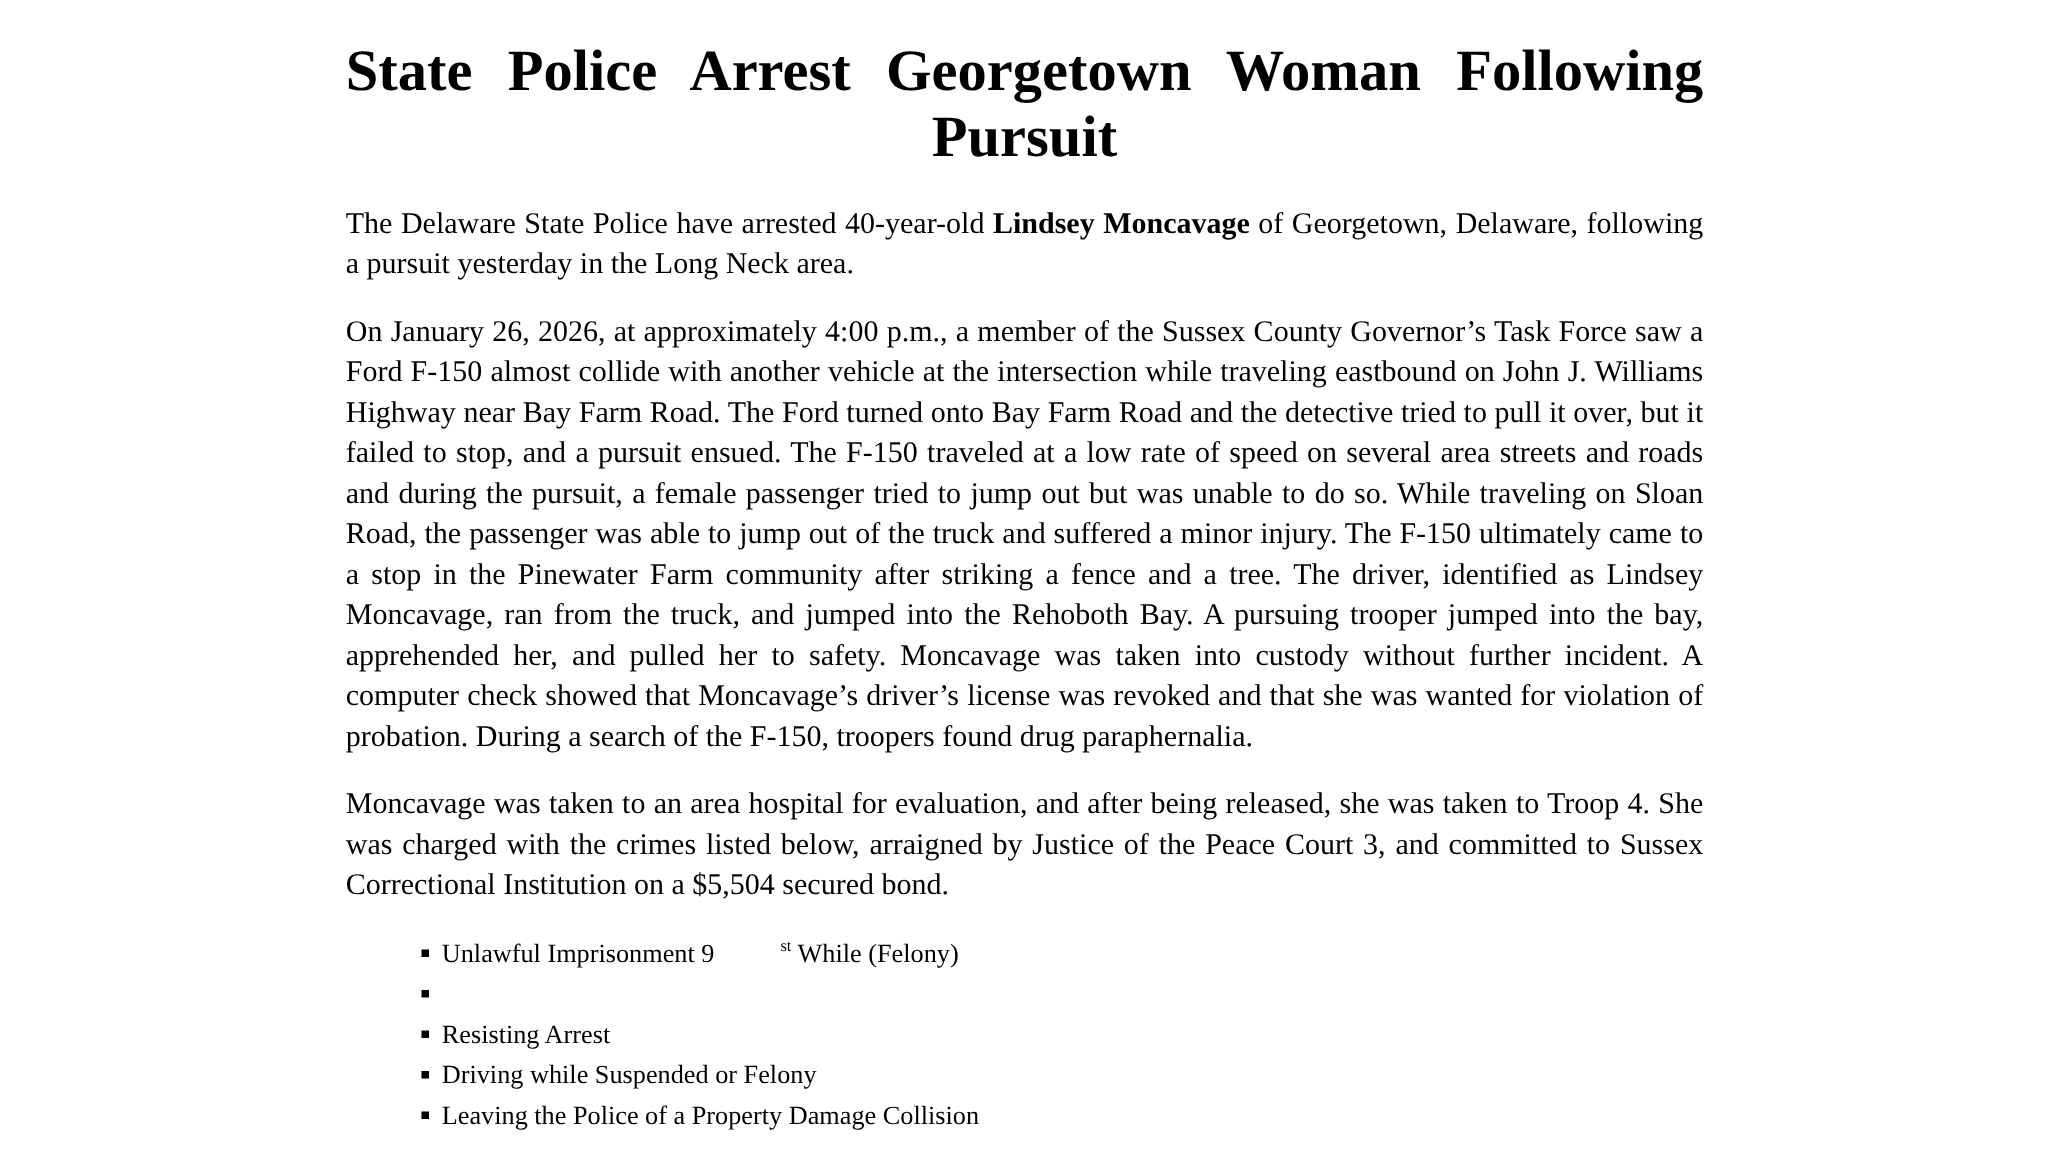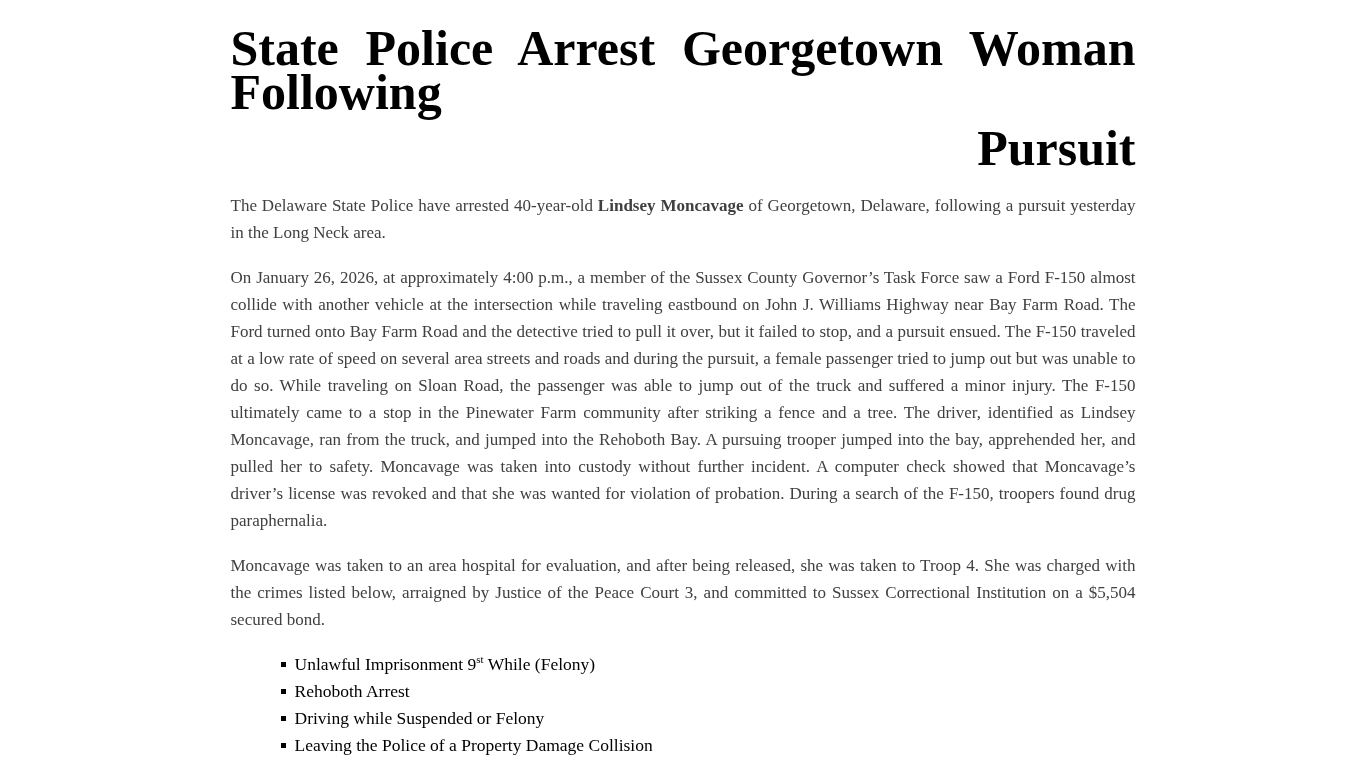--- a/index.html
+++ b/index.html
@@ -13,42 +13,41 @@
     background: #ffffff;
     color: #000000;
     font-family: "Liberation Serif", "DejaVu Serif", serif;
   }
   .page {
     width: 905px;
     margin: 0 auto;
     padding-top: 26px;
   }
   h1.title {
-    font-size: 50px;
+    font-size: 39px;
     line-height: 44px;
     font-weight: bold;
     margin: 0 0 22px 0;
     color: #000000;
   }
   .title-line1 {
     display: block;
     text-align: justify;
     text-align-last: justify;
   }
   .title-line2 {
     display: block;
-    text-align: right;
-    margin-top: 12px;
+    text-align: center;
   }
   p.body-para {
-    font-size: 17px;
+    font-size: 20px;
     line-height: 27px;
     text-align: justify;
     margin: 0 0 18px 0;
-    color: #404040;
+    color: #000000;
   }
   p.body-para b {
     font-weight: bold;
   }
   ul.charges {
     list-style: none;
     margin: 0;
     padding: 0;
     font-size: 17.5px;
     line-height: 27px;
@@ -62,20 +61,21 @@
     position: absolute;
     left: 50px;
     top: 11px;
     width: 5px;
     height: 5px;
     background: #000000;
   }
   ul.charges sup {
     font-size: 11px;
     line-height: 0;
+    margin-left: 44px;
   }
 </style>
 </head>
 <body>
 
 <div class="page">
 
   <h1 class="title">
       <span class="title-line1">State Police Arrest Georgetown Woman Following</span>
       <span class="title-line2">Pursuit</span>
@@ -83,18 +83,18 @@
 
   <p class="body-para"><span>The Delaware State Police have arrested 40-year-old </span><b>Lindsey Moncavage</b><span> of Georgetown, Delaware, following a pursuit yesterday in the Long Neck area.</span></p>
 
   <p class="body-para">On January 26, 2026, at approximately 4:00 p.m., a member of the Sussex County Governor’s Task Force saw a Ford F-150 almost collide with another vehicle at the intersection while traveling eastbound on John J. Williams Highway near Bay Farm Road. The Ford turned onto Bay Farm Road and the detective tried to pull it over, but it failed to stop, and a pursuit ensued. The F-150 traveled at a low rate of speed on several area streets and roads and during the pursuit, a female passenger tried to jump out but was unable to do so. While traveling on Sloan Road, the passenger was able to jump out of the truck and suffered a minor injury. The F-150 ultimately came to a stop in the Pinewater Farm community after striking a fence and a tree. The driver, identified as Lindsey Moncavage, ran from the truck, and jumped into the Rehoboth Bay. A pursuing trooper jumped into the bay, apprehended her, and pulled her to safety. Moncavage was taken into custody without further incident. A computer check showed that Moncavage’s driver’s license was revoked and that she was wanted for violation of probation. During a search of the F-150, troopers found drug paraphernalia.</p>
 
   <p class="body-para">Moncavage was taken to an area hospital for evaluation, and after being released, she was taken to Troop 4. She was charged with the crimes listed below, arraigned by Justice of the Peace Court 3, and committed to Sussex Correctional Institution on a $5,504 secured bond.</p>
 
   <ul class="charges">
     <li><span class="bullet"></span><span>Unlawful Imprisonment 9</span><sup>st</sup><span> While (Felony)</span></li>
     <li><span class="bullet"></span><sup></sup><span></span></li>
-    <li><span class="bullet"></span><span>Rehoboth Arrest</span><sup></sup><span></span></li>
+    <li><span class="bullet"></span><span>Resisting Arrest</span><sup></sup><span></span></li>
     <li><span class="bullet"></span><span>Driving while Suspended or Felony</span><sup></sup><span></span></li>
     <li><span class="bullet"></span><span>Leaving the Police of a Property Damage Collision</span><sup></sup><span></span></li>
   </ul>
 
 </div>
 
 </body></html>

